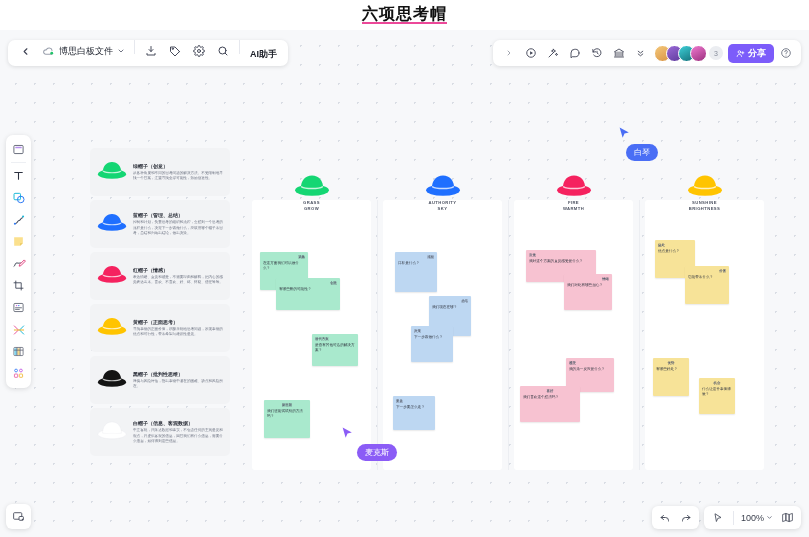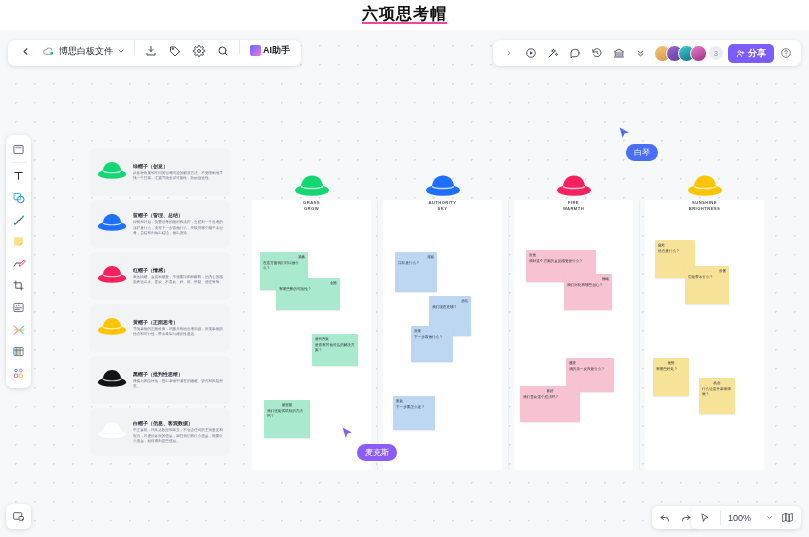--- a/index.html
+++ b/index.html
@@ -34,21 +34,21 @@
     background:#fff; border-radius:7px; display:flex; align-items:flex-start;
     box-shadow:0 1px 4px rgba(0,0,0,.12); padding:0 6px; gap:2px;
     z-index:30;
   }
   .tl-bar .ic{ width:22px;height:22px;display:flex;align-items:center;justify-content:center;
     border-radius:4px; color:#3d4152; }
   .divider-v{ width:1px;height:14px;background:#e6e8ee;margin:0 3px; }
   .file-chip{ display:flex;align-items:center;gap:4px;padding:0 4px;height:22px;border-radius:4px;}
   .file-name{ font-size:9px; color:#232833; white-space:nowrap; }
   .cloud-dot{ position:relative; width:13px;height:13px; }
-  .ai-chip{ display:flex;align-items:center;gap:2px;padding:0 5px;height:20px;border-radius:4px;}
+  .ai-chip{ display:flex;align-items:center;gap:8px;padding:0 5px;height:20px;border-radius:4px;flex-direction:column;}
   .ai-label{ font-size:9px;font-weight:700;color:#1a1d26; }
   .ai-logo{ width:11px;height:11px;border-radius:2px;
     background:linear-gradient(135deg,#5b6dfb 0%,#b06dfb 55%,#ff73c8 100%); }
 
   
   .tr-bar{
     position:absolute; top:10px; right:8px; height:26px;
     background:#fff; border-radius:7px; display:flex; align-items:center;
     box-shadow:0 1px 4px rgba(0,0,0,.12); padding:0 5px; gap:1px; z-index:30;
   }
@@ -85,21 +85,21 @@
     border-radius:6px; box-shadow:0 1px 5px rgba(0,0,0,.13);
     display:flex;align-items:center;padding:0 3px;gap:1px; z-index:30;
   }
   .br-zoom{
     position:absolute; right:8px; bottom:8px; height:23px; background:#fff;
     border-radius:6px; box-shadow:0 1px 5px rgba(0,0,0,.13);
     display:flex;align-items:center;padding:0 4px;gap:2px; z-index:30;
   }
   .br-undo .ic,.br-zoom .ic{ width:20px;height:19px;display:flex;align-items:center;
     justify-content:center;border-radius:4px;color:#454a59; }
-  .zoom-val{ font-size:9px;color:#3a3f4c;padding:0 2px;display:flex;align-items:center;gap:15px;
+  .zoom-val{ font-size:9px;color:#3a3f4c;padding:0 2px;display:flex;align-items:center;gap:2px;
      cursor:pointer;}
 
   
   .legend{ position:absolute; left:90px; top:118px; width:140px; display:flex;
     flex-direction:column; gap:4px; }
   .legend-card{
     background:#f2f3f5; border-radius:5px; height:48px; display:flex; align-items:center;
     padding:0 7px; gap:6px; position:relative; overflow:hidden;
   }
   .legend-card .hat{ flex:0 0 30px; height:30px; position:relative; }

